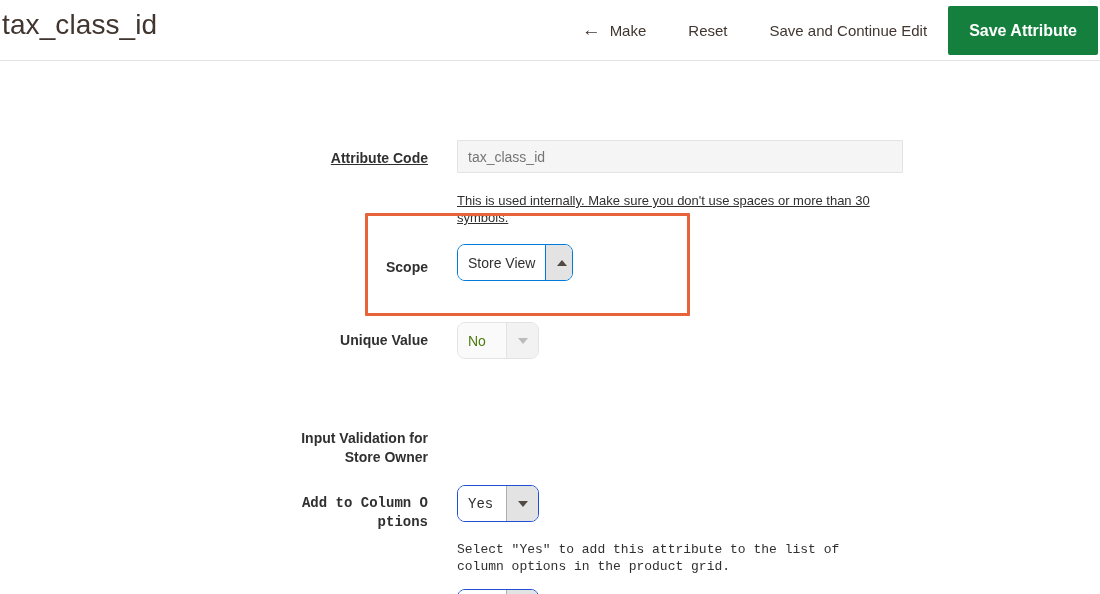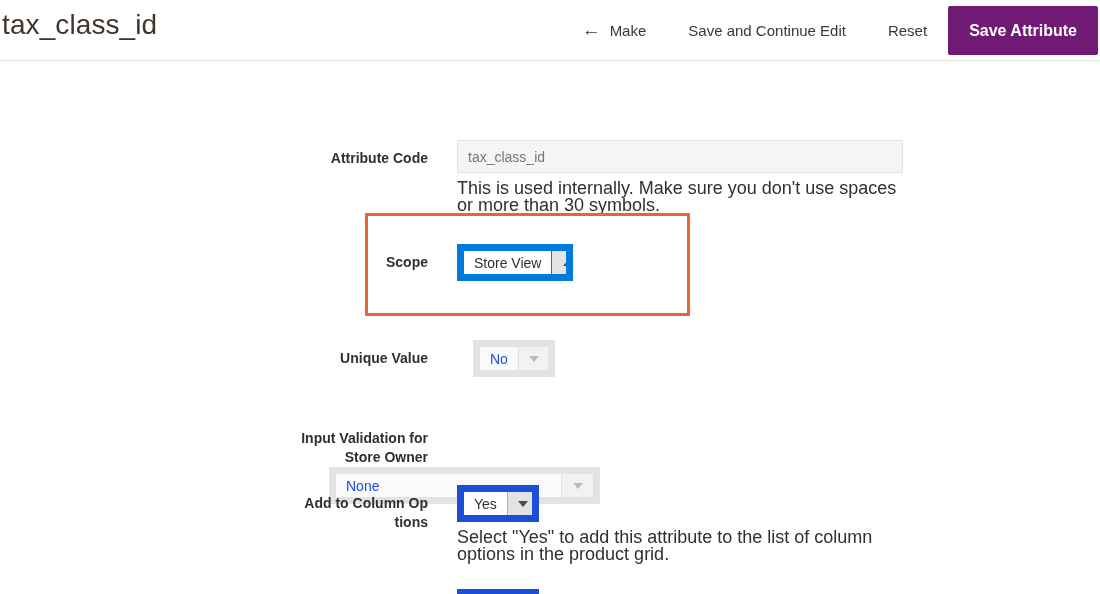--- a/index.html
+++ b/index.html
@@ -68,21 +68,21 @@
     top: -1px;
   }
   .btn-primary {
     display: inline-flex;
     align-items: center;
     justify-content: center;
     height: 49px;
     padding: 0 21px;
     margin-top: 6px;
     margin-right: 2px;
-    background: #701a75;
+    background: #15803d;
     color: #ffffff;
     font-size: 16px;
     font-weight: bold;
     border: none;
     border-radius: 2px;
     cursor: pointer;
     white-space: nowrap;
     font-family: "Liberation Sans", sans-serif;
   }
 
@@ -127,22 +127,22 @@
   .text-input[disabled] {
     cursor: default;
   }
 
   
   .select {
     display: inline-flex;
     align-items: stretch;
     height: 37px;
     box-sizing: border-box;
-    border: 7px solid #1d4ed8;
-    border-radius: 0;
+    border: 1px solid #1d4ed8;
+    border-radius: 8px;
     background: #ffffff;
     overflow: hidden;
   }
   .select .sel-value {
     display: flex;
     align-items: center;
     padding: 0 10px;
     font-size: 14px;
     color: #303030;
     background: #ffffff;
@@ -175,33 +175,33 @@
     border-left-color: #007bdb;
   }
 
   
   .select.is-disabled {
     border-color: #e3e3e3;
     background: #fafafa;
   }
   .select.is-disabled .sel-value {
     background: #fafafa;
-    color: #1d4ed8;
+    color: #4d7c0f;
   }
   .select.is-disabled .sel-arrow {
     background: #f2f2f2;
     border-left-color: #e3e3e3;
   }
   .select.is-disabled .arrow-glyph.down { border-top-color: #bbbbbb; }
 
   .field-note {
-    font-size: 18px;
+    font-size: 13px;
     color: #303030;
     line-height: 17px;
-    margin-top: 7px;
+    margin-top: 19px;
   }
 
   
   .highlight-box {
     position: absolute;
     border: 3px solid #e8623a;
     box-sizing: border-box;
     pointer-events: none;
     background: transparent;
     border-radius: 1px;
@@ -213,80 +213,72 @@
 <div class="page-header">
   <div class="page-title">tax_class_id</div>
 
   <div class="page-actions">
     <button class="action-link">
       <span class="back-arrow">←</span>
       <span>Make</span>
     </button>
 
     <button class="action-link">
+      <span>Reset</span>
+    </button>
+
+    <button class="action-link">
       <span>Save and Continue Edit</span>
-    </button>
-
-    <button class="action-link">
-      <span>Reset</span>
     </button>
 
     <button class="btn-primary">
       <span>Save Attribute</span>
     </button>
   </div>
 </div>
 
 <div class="form-area">
 
-  <div class="field-row" style="left:300px; top:79px;">
+  <div class="field-row" style="left:300px; top:79px;text-decoration:underline;">
     <div class="field-label">Attribute Code</div>
     <div class="field-control">
       <input class="text-input" style="width: 446px;" type="text" disabled="" placeholder="tax_class_id">
       <div class="field-note" style="width:440px;">This is used internally. Make sure you don't use spaces or more than 30 symbols.</div>
     </div>
   </div>
 
-  <div class="field-row" style="left:300px; top:183px;">
+  <div class="field-row" style="left:300px; top:183px;align-items:center;">
     <div class="field-label">Scope</div>
     <div class="field-control">
       <div class="select is-focused" style="width:116px;">
         <span class="sel-value">Store View</span>
         <span class="sel-arrow">
           <span class="arrow-glyph up"></span>
         </span>
       </div>
     </div>
   </div>
 
-  <div class="field-row" style="left:300px; top:279px;gap:16px;">
+  <div class="field-row" style="left:300px; top:261px;">
     <div class="field-label">Unique Value</div>
     <div class="field-control">
       <div class="select is-disabled" style="width:82px;">
         <span class="sel-value">No</span>
         <span class="sel-arrow">
           <span class="arrow-glyph down"></span>
         </span>
       </div>
     </div>
   </div>
 
   <div class="field-row" style="left:300px; top:359px;flex-direction:column;">
     <div class="field-label">Input Validation for Store Owner</div>
-    <div class="field-control">
-      <div class="select is-disabled" style="width:271px;">
-        <span class="sel-value">None</span>
-        <span class="sel-arrow">
-          <span class="arrow-glyph down"></span>
-        </span>
-      </div>
-    </div>
-  </div>
-
-  <div class="field-row" style="left:300px; top:424px;">
+  </div>
+
+  <div class="field-row" style="left:300px; top:424px;font-family:Liberation Mono, monospace;">
     <div class="field-label">Add to Column Options</div>
     <div class="field-control">
       <div class="select" style="width:82px;">
         <span class="sel-value">Yes</span>
         <span class="sel-arrow">
           <span class="arrow-glyph down"></span>
         </span>
       </div>
       <div class="field-note" style="width:430px;">Select "Yes" to add this attribute to the list of column options in the product grid.</div>
     </div>

